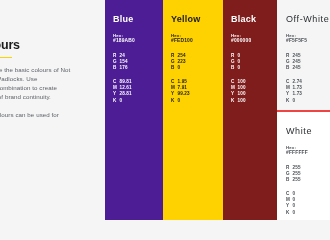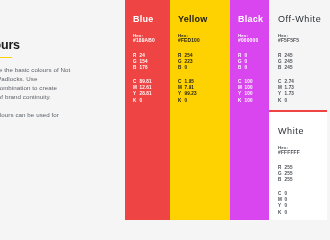--- a/index.html
+++ b/index.html
@@ -49,23 +49,23 @@
   }
   .intro-body p + p { margin-top:9px; }
 
   
   .swatches { display:flex; height:220px; flex:1 1 auto; }
   .swatch {
     height:220px;
     padding:14px 0 0 8px;
     position:relative;
   }
-  .sw-blue      { width:45px; background:#ef4444;margin-left:20px; }
+  .sw-blue      { width:58px; background:#4c1d95; }
   .sw-yellow    { width:60px; background:#fed100; }
-  .sw-black     { width:39px; background:#d946ef; }
+  .sw-black     { width:54px; background:#7f1d1d; }
   .sw-neutral   { width:58px; background:#15803d; padding:0; display:flex; flex-direction:column; }
 
   .neutral-cell {
     flex:1 1 50%;
     padding:14px 0 0 9px;
     position:relative;
   }
   .n-offwhite { background:#f5f5f5; }
   .n-white    { background:#ffffff; border-top:2px solid #ef4444; }
 

